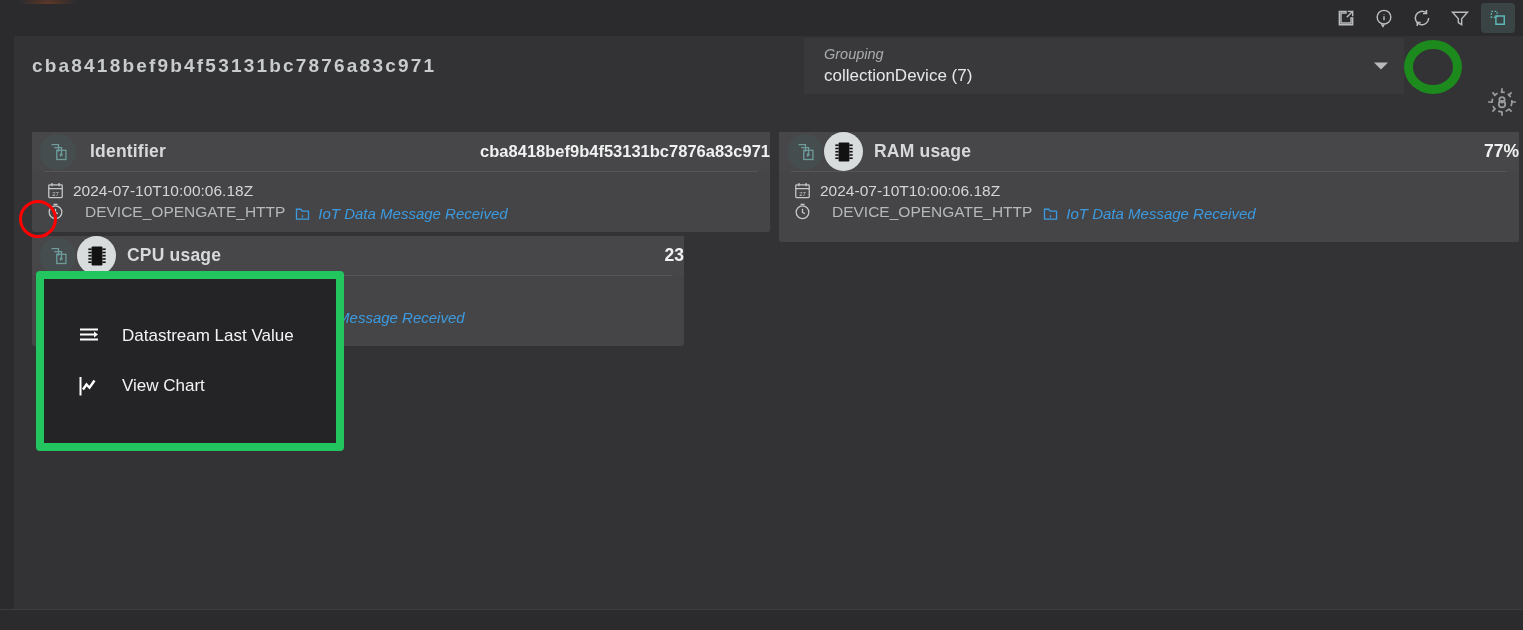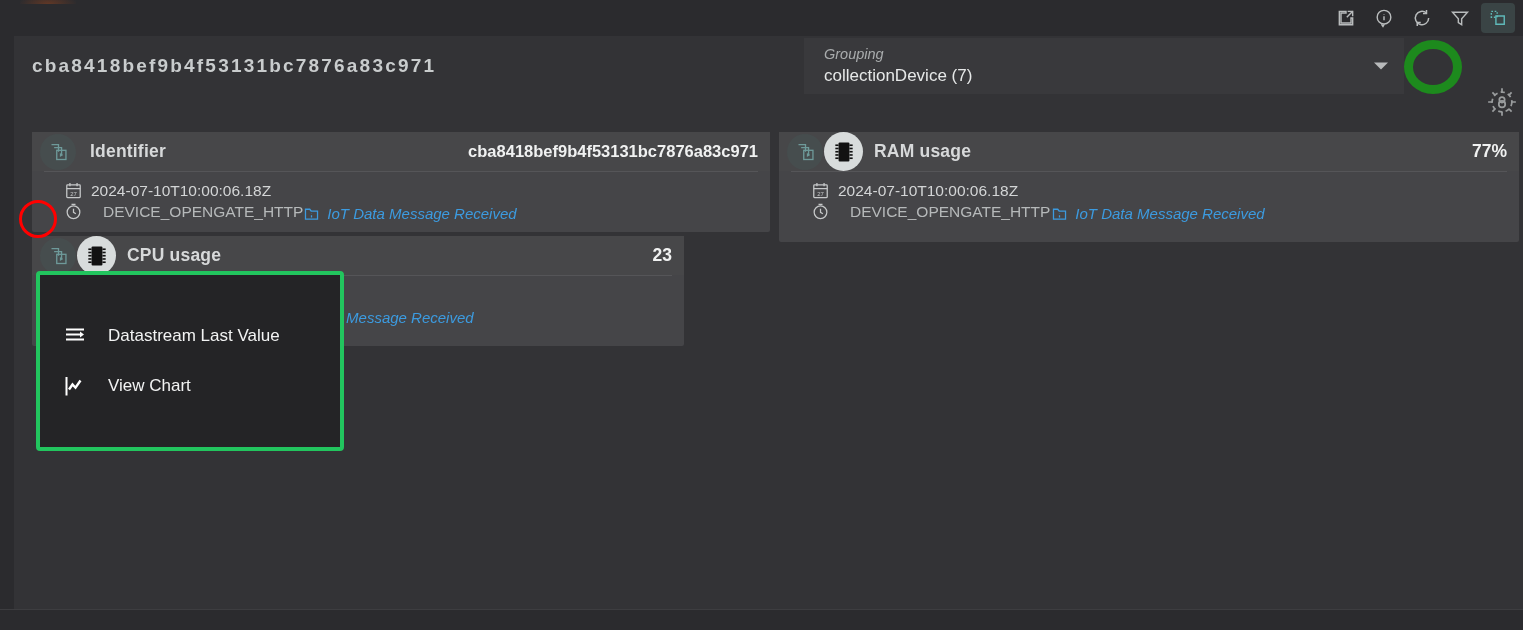--- a/index.html
+++ b/index.html
@@ -113,39 +113,38 @@
     position: absolute;
     background: #454548;
     border-radius: 2px;
     overflow: visible;
   }
   .card-head {
     position: relative;
     height: 39px;
     display: flex; align-items: center;
     background: #474749;
-    padding-left: 58px; padding-right: 12px;
+    padding-left: 58px; padding-right: 0;
   }
   .card-title {
     color: #d7d9da; font-size: 17.5px; font-weight: 700;
     letter-spacing: .2px;
   }
   .card-value {
     margin-left: auto;
     color: #f0f1f1; font-size: 17.5px; font-weight: 700;
   }
   .card-value.mono { font-size: 16.5px; }
   .card-sep {
     height: 1px; background: #555558; margin: 0 12px;
   }
   .card-body {
     position: relative;
     padding: 8px 12px 10px 14px;
     min-height: 56px;
-    margin-left: 18px;
   }
   .meta-line {
     display: flex; align-items: center;
     color: #d3d5d6; font-size: 15.5px;
     line-height: 21px;
   }
   .meta-line.sub { color: #b6b9ba; gap: 12px; }
   .meta-icon {
     width: 19px; height: 19px; margin-right: 8px;
     color: #c6c8c9; flex: 0 0 auto;
@@ -183,26 +182,26 @@
     border-radius: 50%;
     z-index: 40;
     pointer-events: none;
   }
 
   
   .ctx-menu {
     position: absolute; left: 22px; top: 235px;
     width: 308px; height: 180px;
     background: #242426;
-    border: 4px solid #22c55e;
+    border: 8px solid #22c55e;
     border-radius: 4px;
     z-index: 30;
     display: flex; flex-direction: column;
     justify-content: center;
-    padding: 6px 0;
+    padding: 6px 10px;
   }
   .ctx-item {
     display: flex; align-items: center;
     height: 50px;
     padding-left: 22px;
     color: #f2f3f3;
     font-size: 17px;
   }
   .ctx-icon {
     width: 26px; height: 26px; margin-right: 20px;

